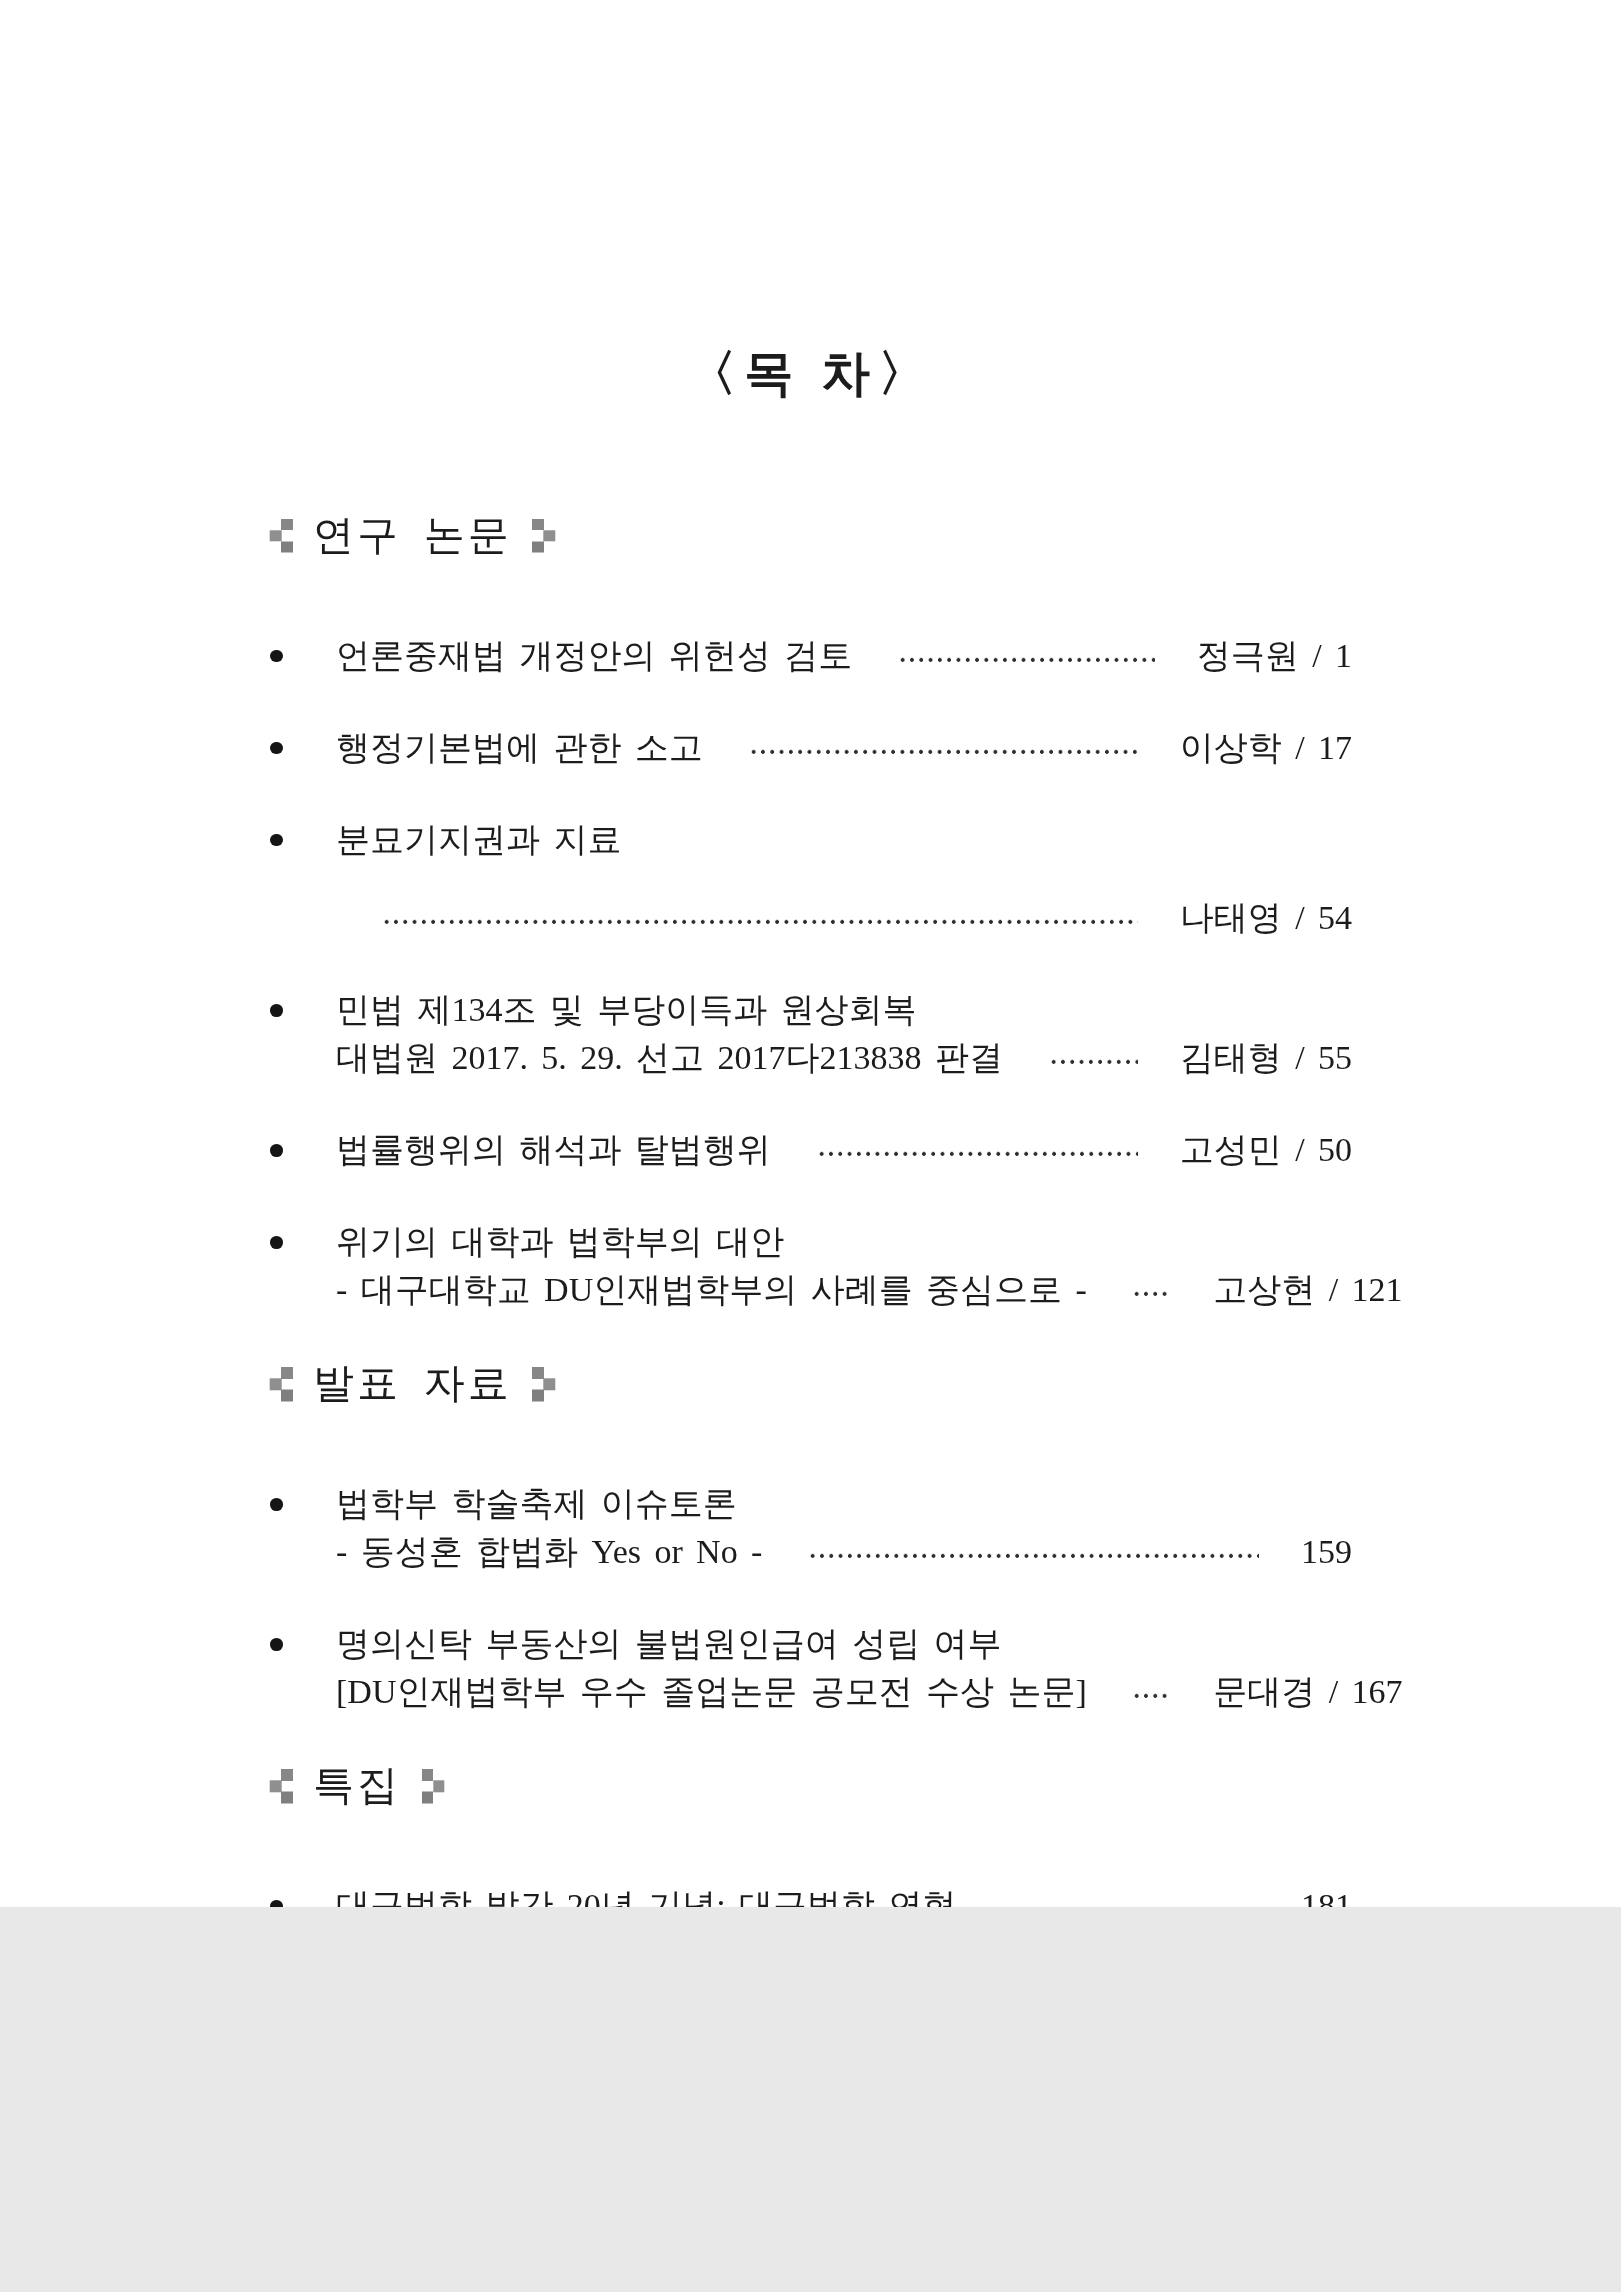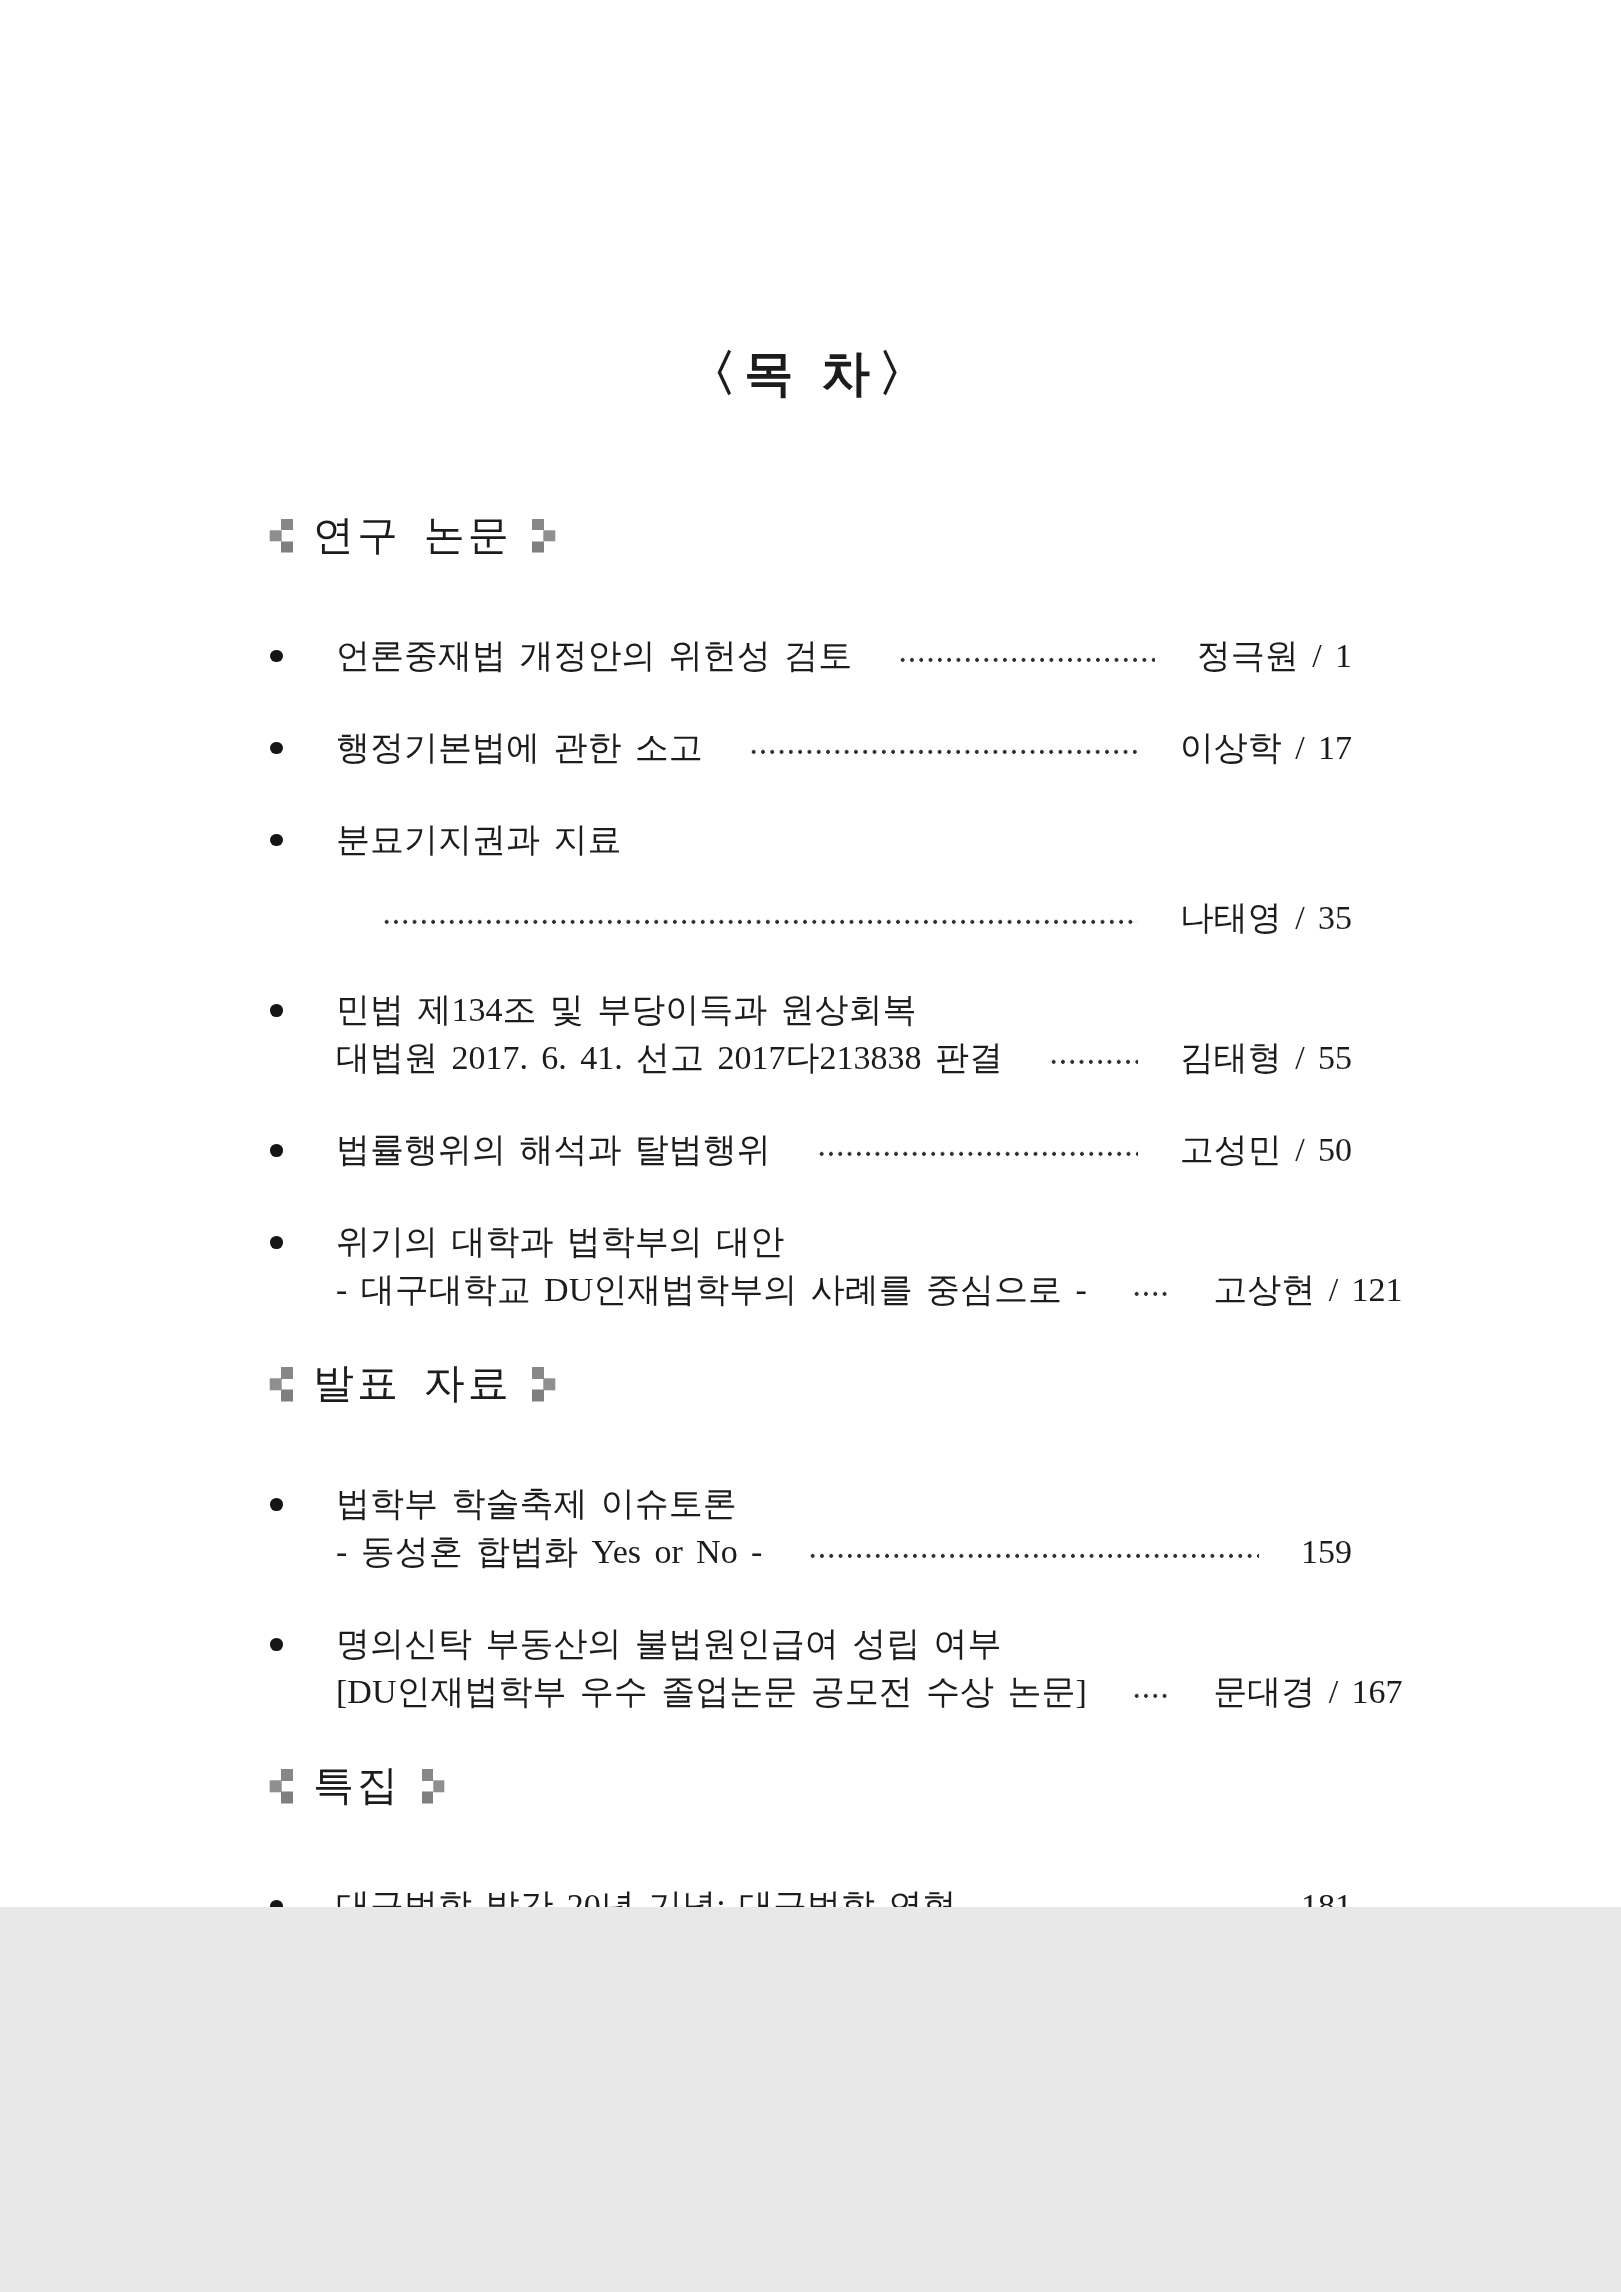--- a/index.html
+++ b/index.html
@@ -134,37 +134,37 @@
               </span>
 
   </div>
 
   <div class="entry-row">
     <span class="bullet-cell">
                 <span class="bullet-dot hidden"></span>
               </span>
     <span class="row-text"></span>
     <span class="leader"></span>
-    <span class="row-tail">나태영 / 35</span>
+    <span class="row-tail">나태영 / 54</span>
   </div>
 </div>
           <div class="entry">
   <div class="entry-row">
     <span class="bullet-cell">
                 <span class="bullet-dot"></span>
               </span>
     <span class="row-text">민법 제134조 및 부당이득과 원상회복</span>
 
   </div>
 
   <div class="entry-row">
     <span class="bullet-cell">
                 <span class="bullet-dot hidden"></span>
               </span>
-    <span class="row-text">대법원 2017. 6. 41. 선고 2017다213838 판결</span>
+    <span class="row-text">대법원 2017. 5. 29. 선고 2017다213838 판결</span>
     <span class="leader"></span>
     <span class="row-tail">김태형 / 55</span>
   </div>
 </div>
           <div class="entry">
   <div class="entry-row">
     <span class="bullet-cell">
                 <span class="bullet-dot"></span>
               </span>
     <span class="row-text">법률행위의 해석과 탈법행위</span>

